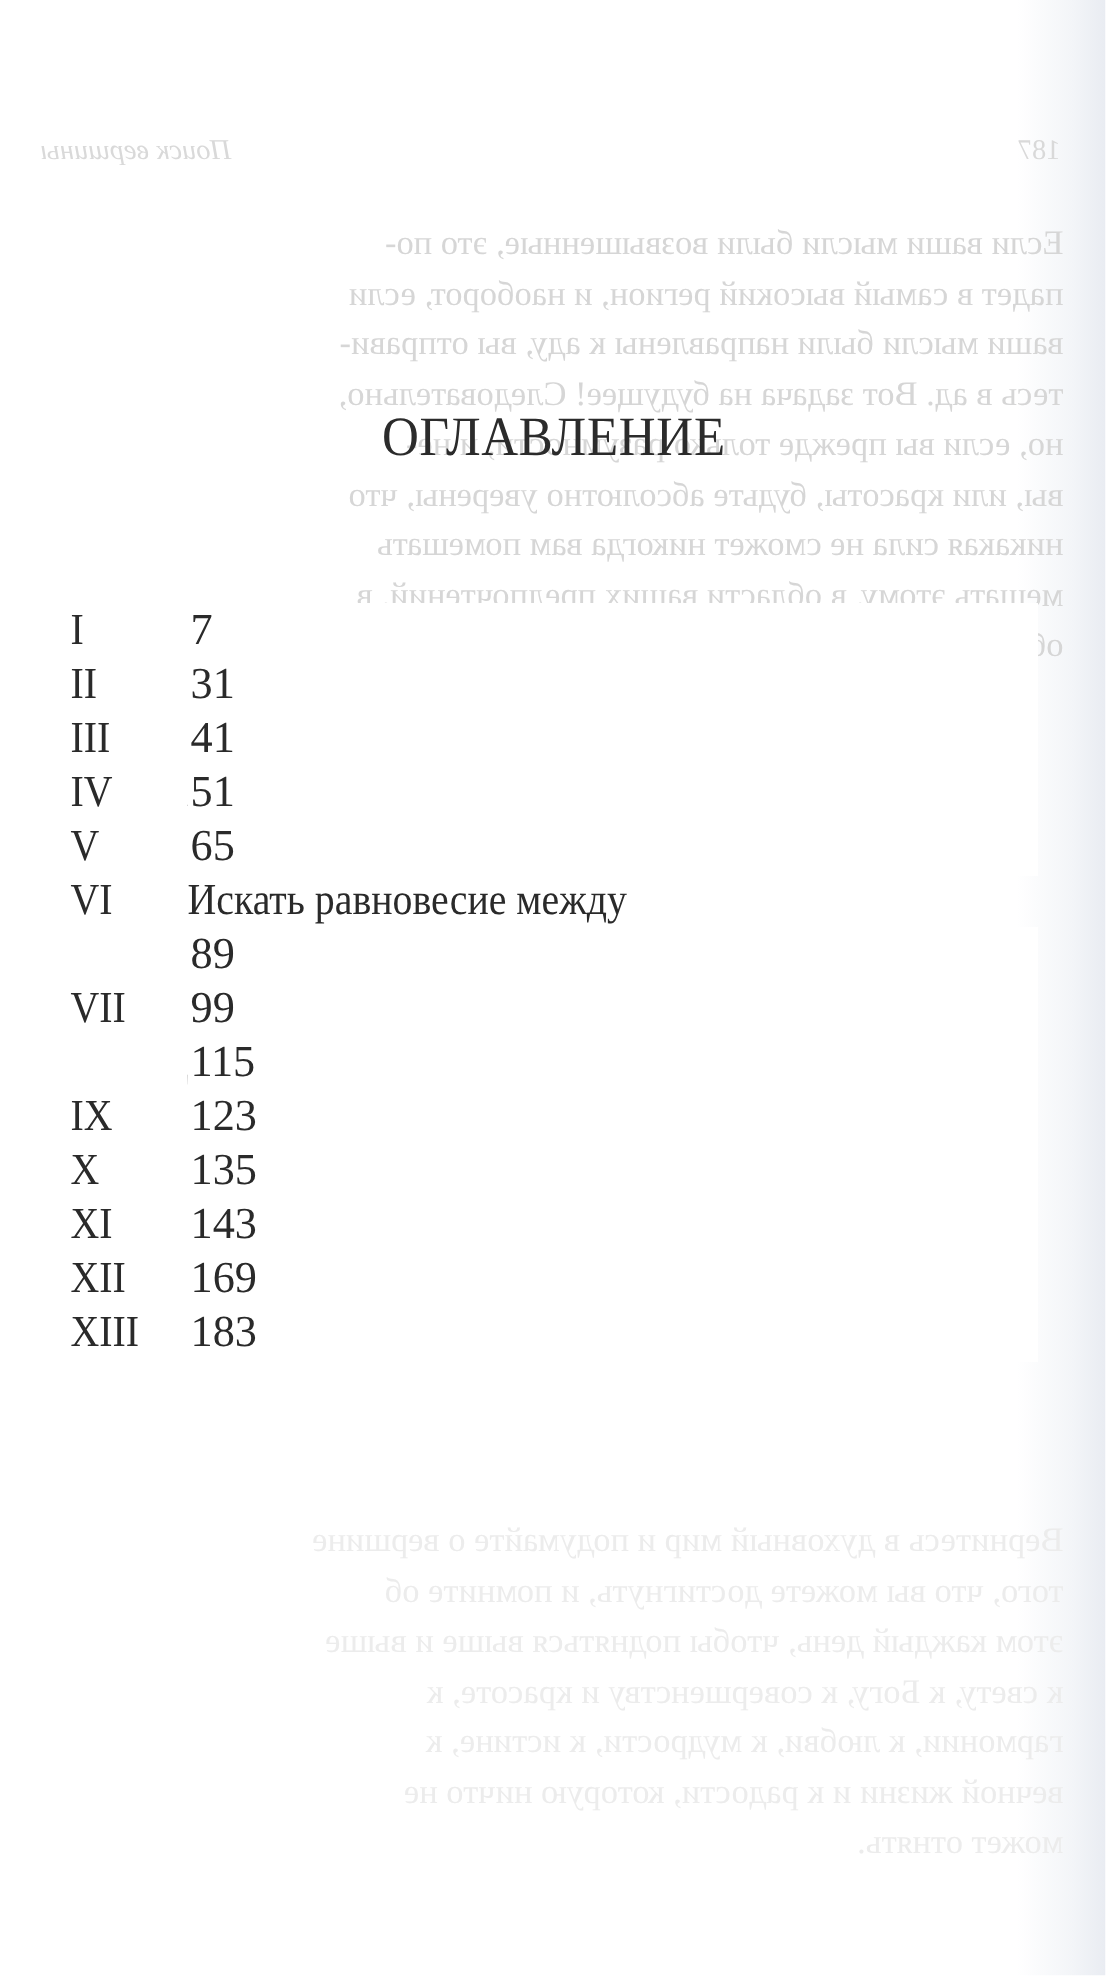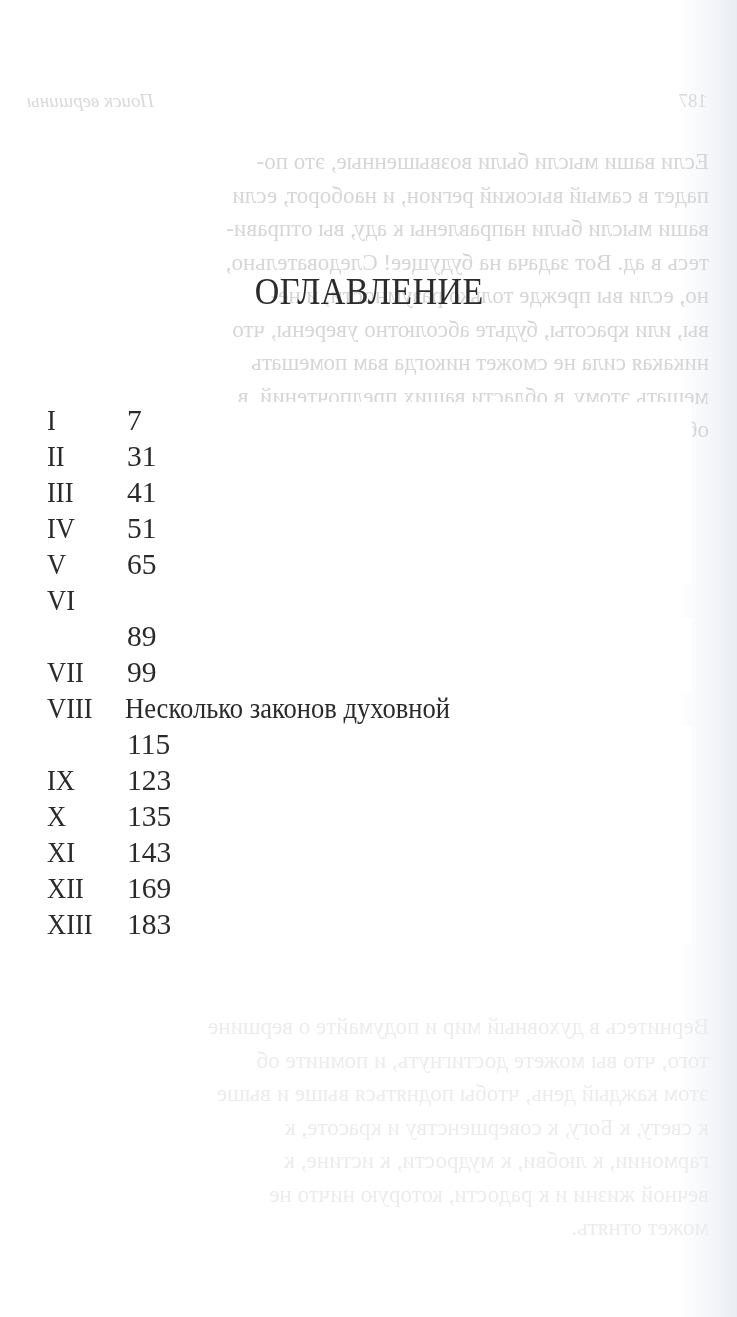--- a/index.html
+++ b/index.html
@@ -206,43 +206,40 @@
       <div class="toc-row">
         <span class="num">V</span>
         <span class="label-wrap">
           <span class="label">Как мысль реализуется в материи</span>
           <span class="dots">........................................................................................................................................................................................................</span>
           <span class="page">65</span>
         </span>
       </div>
       <div class="toc-row cont">
         <span class="num">VI</span>
+        <span class="label-wrap">
+          <span class="label">Искать равновесие между</span>
+        </span>
       </div>
       <div class="toc-row">
         <span class="num"></span>
         <span class="label-wrap">
           <span class="label">материальным и духовным</span>
           <span class="dots">........................................................................................................................................................................................................</span>
           <span class="page">89</span>
         </span>
       </div>
       <div class="toc-row">
         <span class="num">VII</span>
         <span class="label-wrap">
           <span class="label">Сила Духа</span>
           <span class="dots">........................................................................................................................................................................................................</span>
           <span class="page">99</span>
         </span>
       </div>
-      <div class="toc-row cont">
-        <span class="num">VIII</span>
-        <span class="label-wrap">
-          <span class="label">Несколько законов духовной</span>
-        </span>
-      </div>
       <div class="toc-row">
         <span class="num"></span>
         <span class="label-wrap">
           <span class="label">деятельности</span>
           <span class="dots">........................................................................................................................................................................................................</span>
           <span class="page">115</span>
         </span>
       </div>
       <div class="toc-row">
         <span class="num">IX</span>

